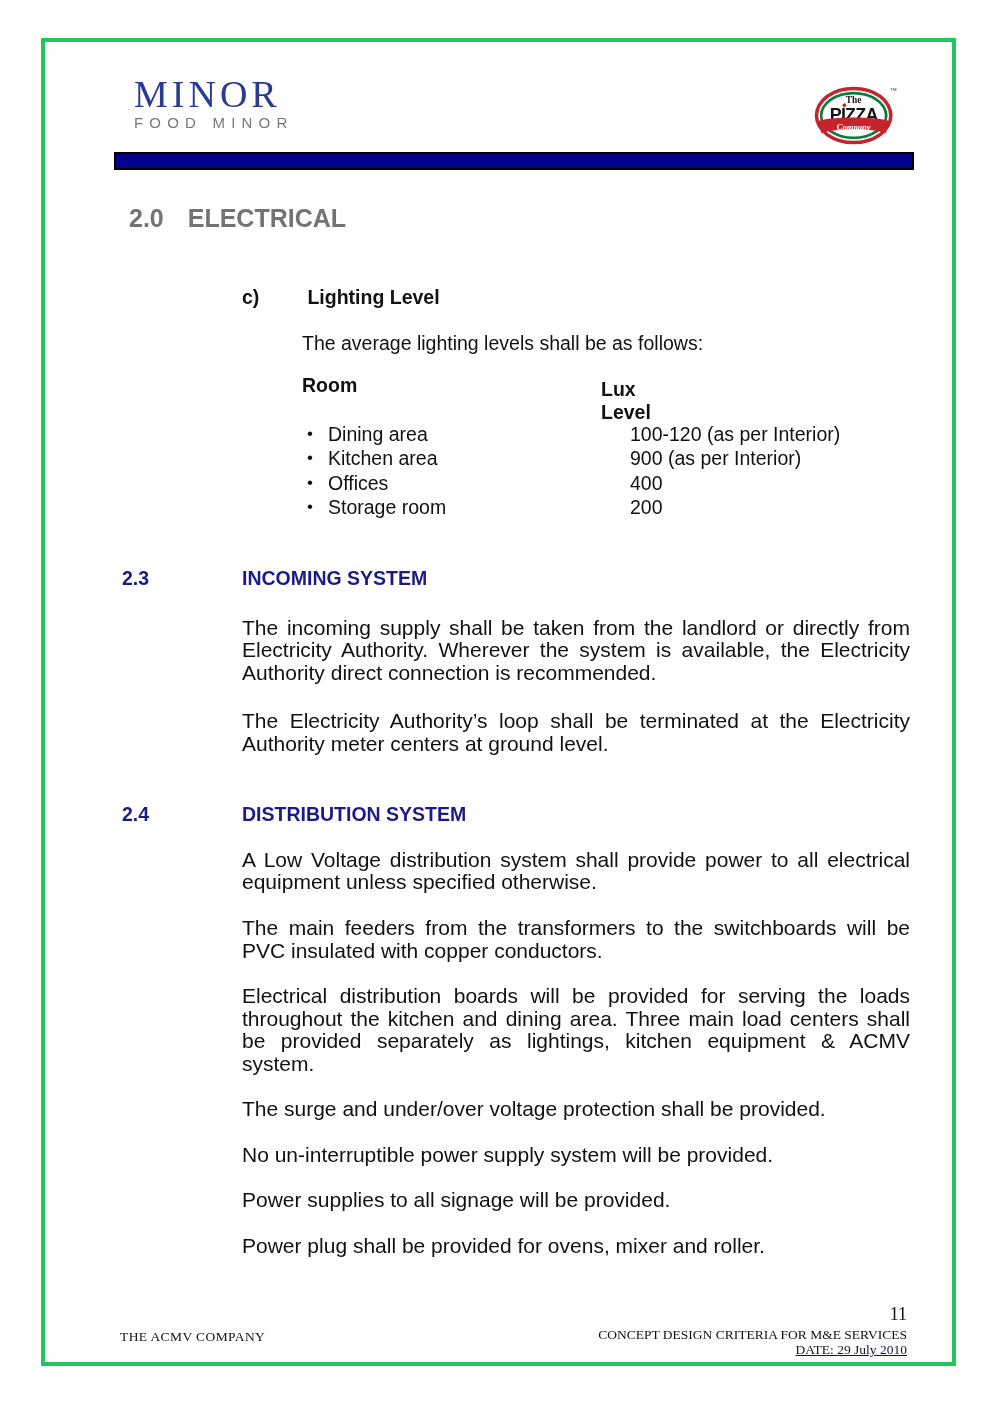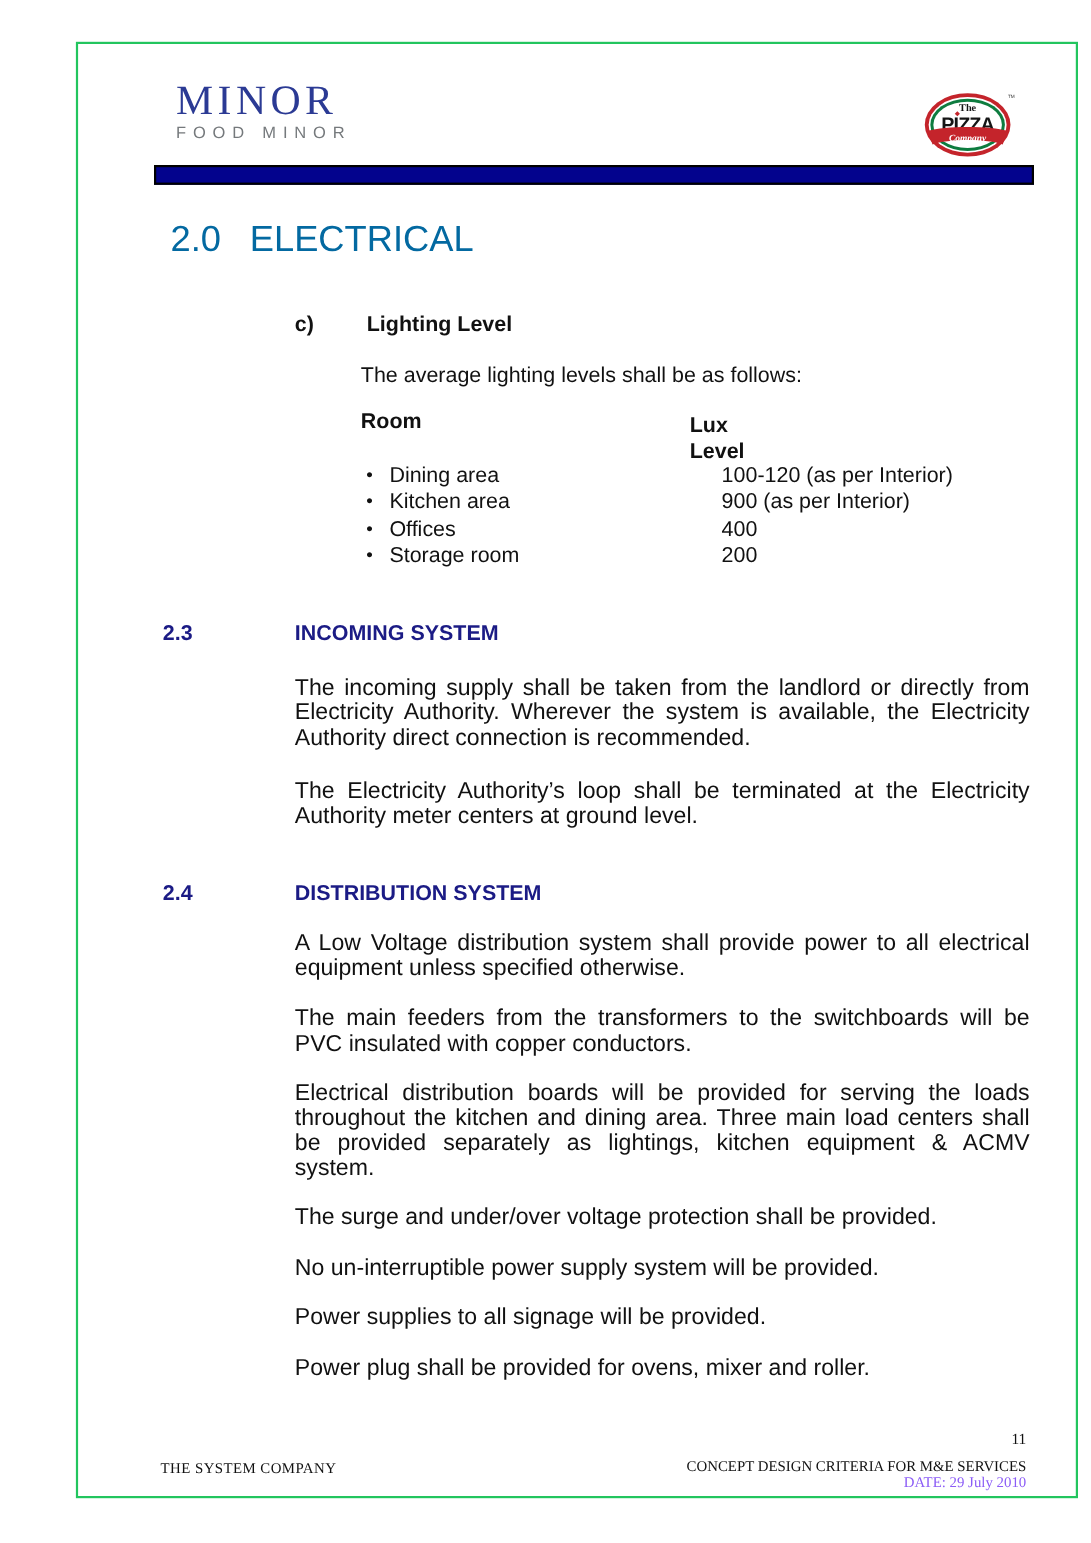--- a/index.html
+++ b/index.html
@@ -1,32 +1,32 @@
 <!DOCTYPE html>
 <html><head>
 <meta charset="utf-8">
 <style>
   html,body{margin:0;padding:0;background:#ffffff;}
   .canvas{position:relative;width:992px;height:1403px;background:#ffffff;overflow:hidden;
           font-family:"Liberation Sans",sans-serif;color:#111;}
-  .page{position:absolute;left:41px;top:38px;width:907px;height:1320px;border:2px solid #22c55e;background:#fff;margin-left:28px;}
+  .page{position:absolute;left:41px;top:38px;width:907px;height:1320px;border:4px solid #22c55e;background:#fff;}
 
   
   .minor{position:absolute;left:89px;top:33px;}
   .minor-line1{font-family:"Liberation Serif",serif;font-size:38px;line-height:38px;
                color:#2b3a94;letter-spacing:4px;}
   .minor-line2{font-family:"Liberation Sans",sans-serif;font-size:15px;line-height:15px;
                color:#75797c;letter-spacing:6.2px;margin-top:2px;}
   .pizza-svg{position:absolute;left:768px;top:40px;width:86px;height:67px;}
   .navy-bar{position:absolute;left:69px;top:110px;width:796px;height:14px;
             background:#03038d;border:2px solid #000;}
 
   
-  .doc-title{position:absolute;left:84px;top:160px;font-size:33px;line-height:33px;
-             font-weight:normal;color:#0369a1;}
+  .doc-title{position:absolute;left:84px;top:160px;font-size:25px;line-height:33px;
+             font-weight:bold;color:#737373;}
   .doc-title .tnum{display:inline-block;}
   .doc-title .ttext{display:inline-block;margin-left:17px;}
 
   
   .item-row{position:absolute;left:197px;top:244px;font-weight:bold;font-size:19.5px;line-height:22.7px;}
   .item-letter{display:inline-block;width:60px;}
   .intro{position:absolute;left:257px;top:290px;font-size:19.5px;line-height:22.7px;}
   .lux-headers{position:absolute;left:257px;top:332px;font-size:19.5px;line-height:22.7px;font-weight:bold;}
   .lux-headers .hd{text-decoration-thickness:2px;text-underline-offset:3px;}
   .hd-lux{position:absolute;left:299px;top:4px;}
@@ -42,26 +42,26 @@
   .sec-24{top:761px;}
   .sec-head{position:relative;font-size:19.5px;line-height:22.7px;font-weight:bold;color:#1b1b85;}
   .sec-23 .sec-head{margin-bottom:27px;}
   .sec-24 .sec-head{margin-bottom:23px;}
   .sec-num{position:absolute;left:-120px;top:0;}
   .para{font-size:21px;line-height:22.7px;text-align:justify;margin:0;}
   .sec-23 .para{margin-bottom:25px;}
   .sec-24 .para{margin-bottom:22.7px;}
 
   
-  .page-num{position:absolute;top:1262px;right:45px;font-family:"Liberation Serif",serif;font-size:14px;}
+  .page-num{position:absolute;top:1262px;right:45px;font-family:"Liberation Serif",serif;font-size:18px;}
   .footer-left{position:absolute;left:75px;top:1287px;font-family:"Liberation Serif",serif;
                font-size:13.5px;letter-spacing:0.4px;}
   .footer-right{position:absolute;right:45px;top:1285px;text-align:right;
                 font-family:"Liberation Serif",serif;font-size:13.5px;line-height:15px;}
-  .footer-date{color:#8b5cf6;}
+  .footer-date{color:#0f172a;text-decoration:underline;}
 </style>
 </head>
 <body>
 
 <div class="canvas">
   <div class="page">
 
     <div class="minor">
       <div class="minor-line1">MINOR</div>
       <div class="minor-line2">FOOD MINOR</div>
@@ -139,21 +139,21 @@
       <p class="para">A Low Voltage distribution system shall provide power to all electrical equipment unless specified otherwise.</p>
       <p class="para">The main feeders from the transformers to the switchboards will be PVC insulated with copper conductors.</p>
       <p class="para">Electrical distribution boards will be provided for serving the loads throughout the kitchen and dining area. Three main load centers shall be provided separately as lightings, kitchen equipment &amp; ACMV system.</p>
       <p class="para">The surge and under/over voltage protection shall be provided.</p>
       <p class="para">No un-interruptible power supply system will be provided.</p>
       <p class="para">Power supplies to all signage will be provided.</p>
       <p class="para">Power plug shall be provided for ovens, mixer and roller.</p>
     </div>
 
     <div class="page-num">11</div>
-    <div class="footer-left">THE SYSTEM COMPANY</div>
+    <div class="footer-left">THE ACMV COMPANY</div>
     <div class="footer-right">
       <div>CONCEPT DESIGN CRITERIA FOR M&amp;E SERVICES</div>
       <div class="footer-date">
         <span>DATE:</span>
         <span>29 July 2010</span>
       </div>
     </div>
 
   </div>
 </div>

